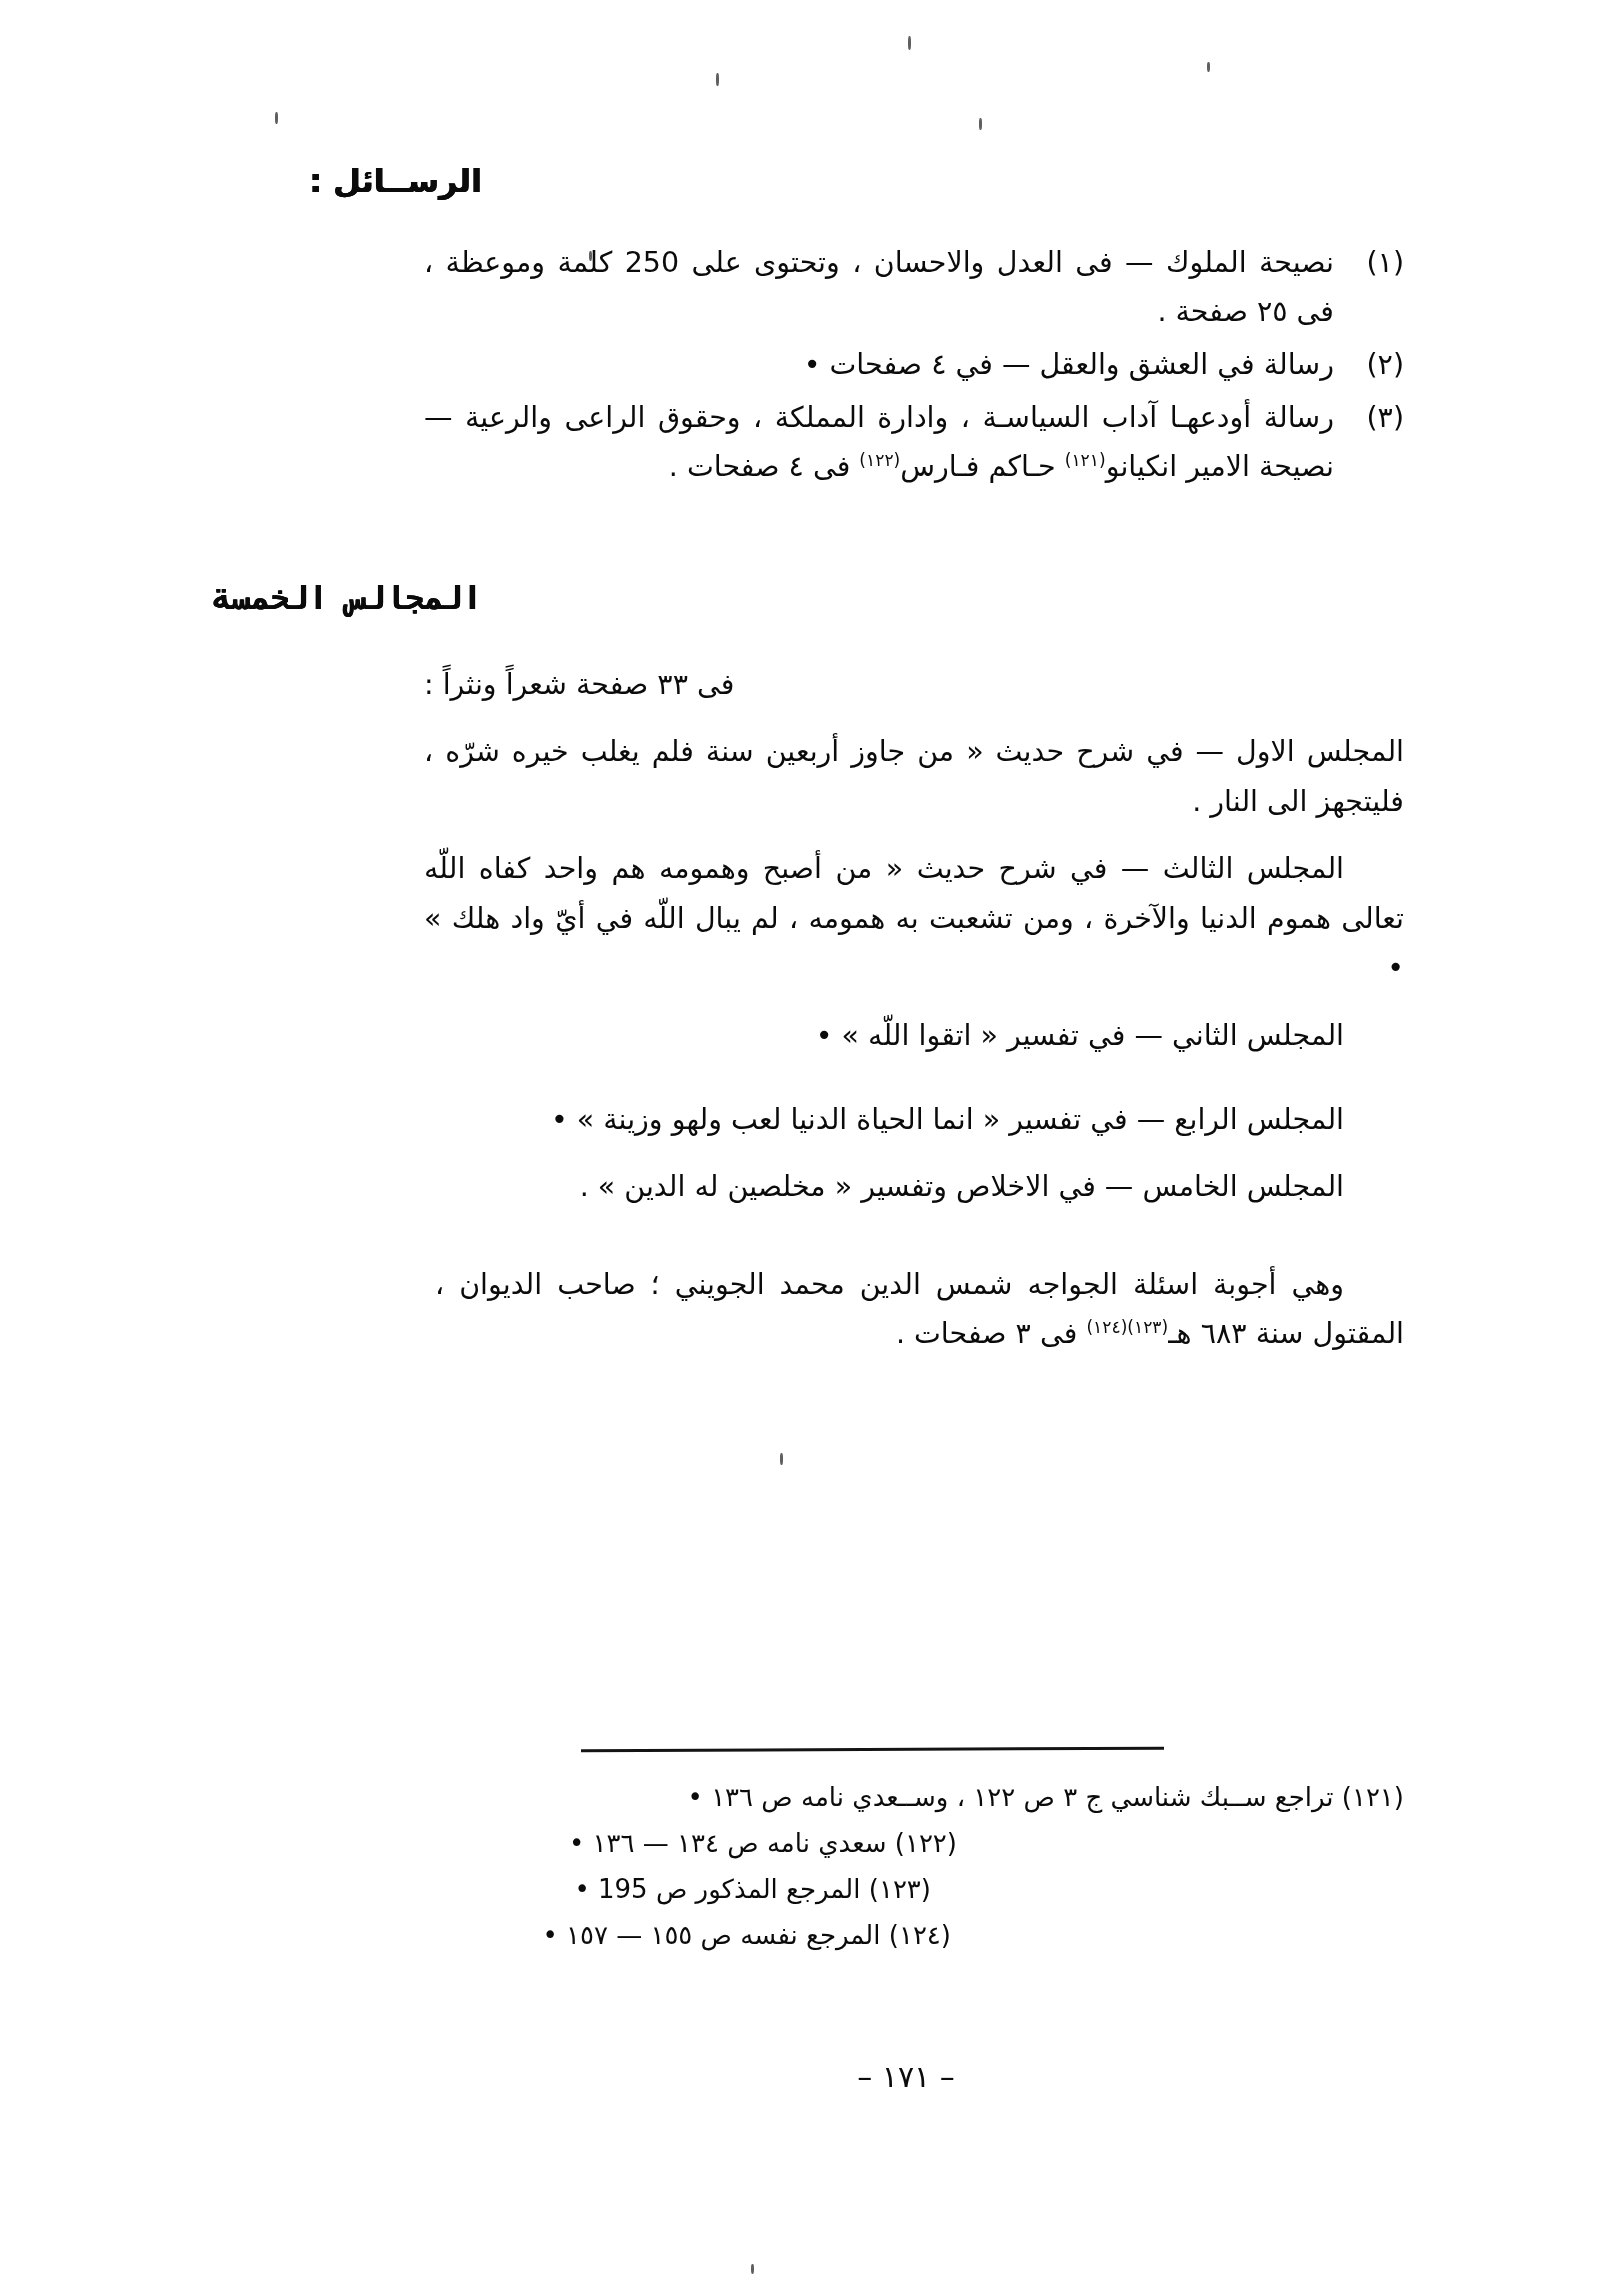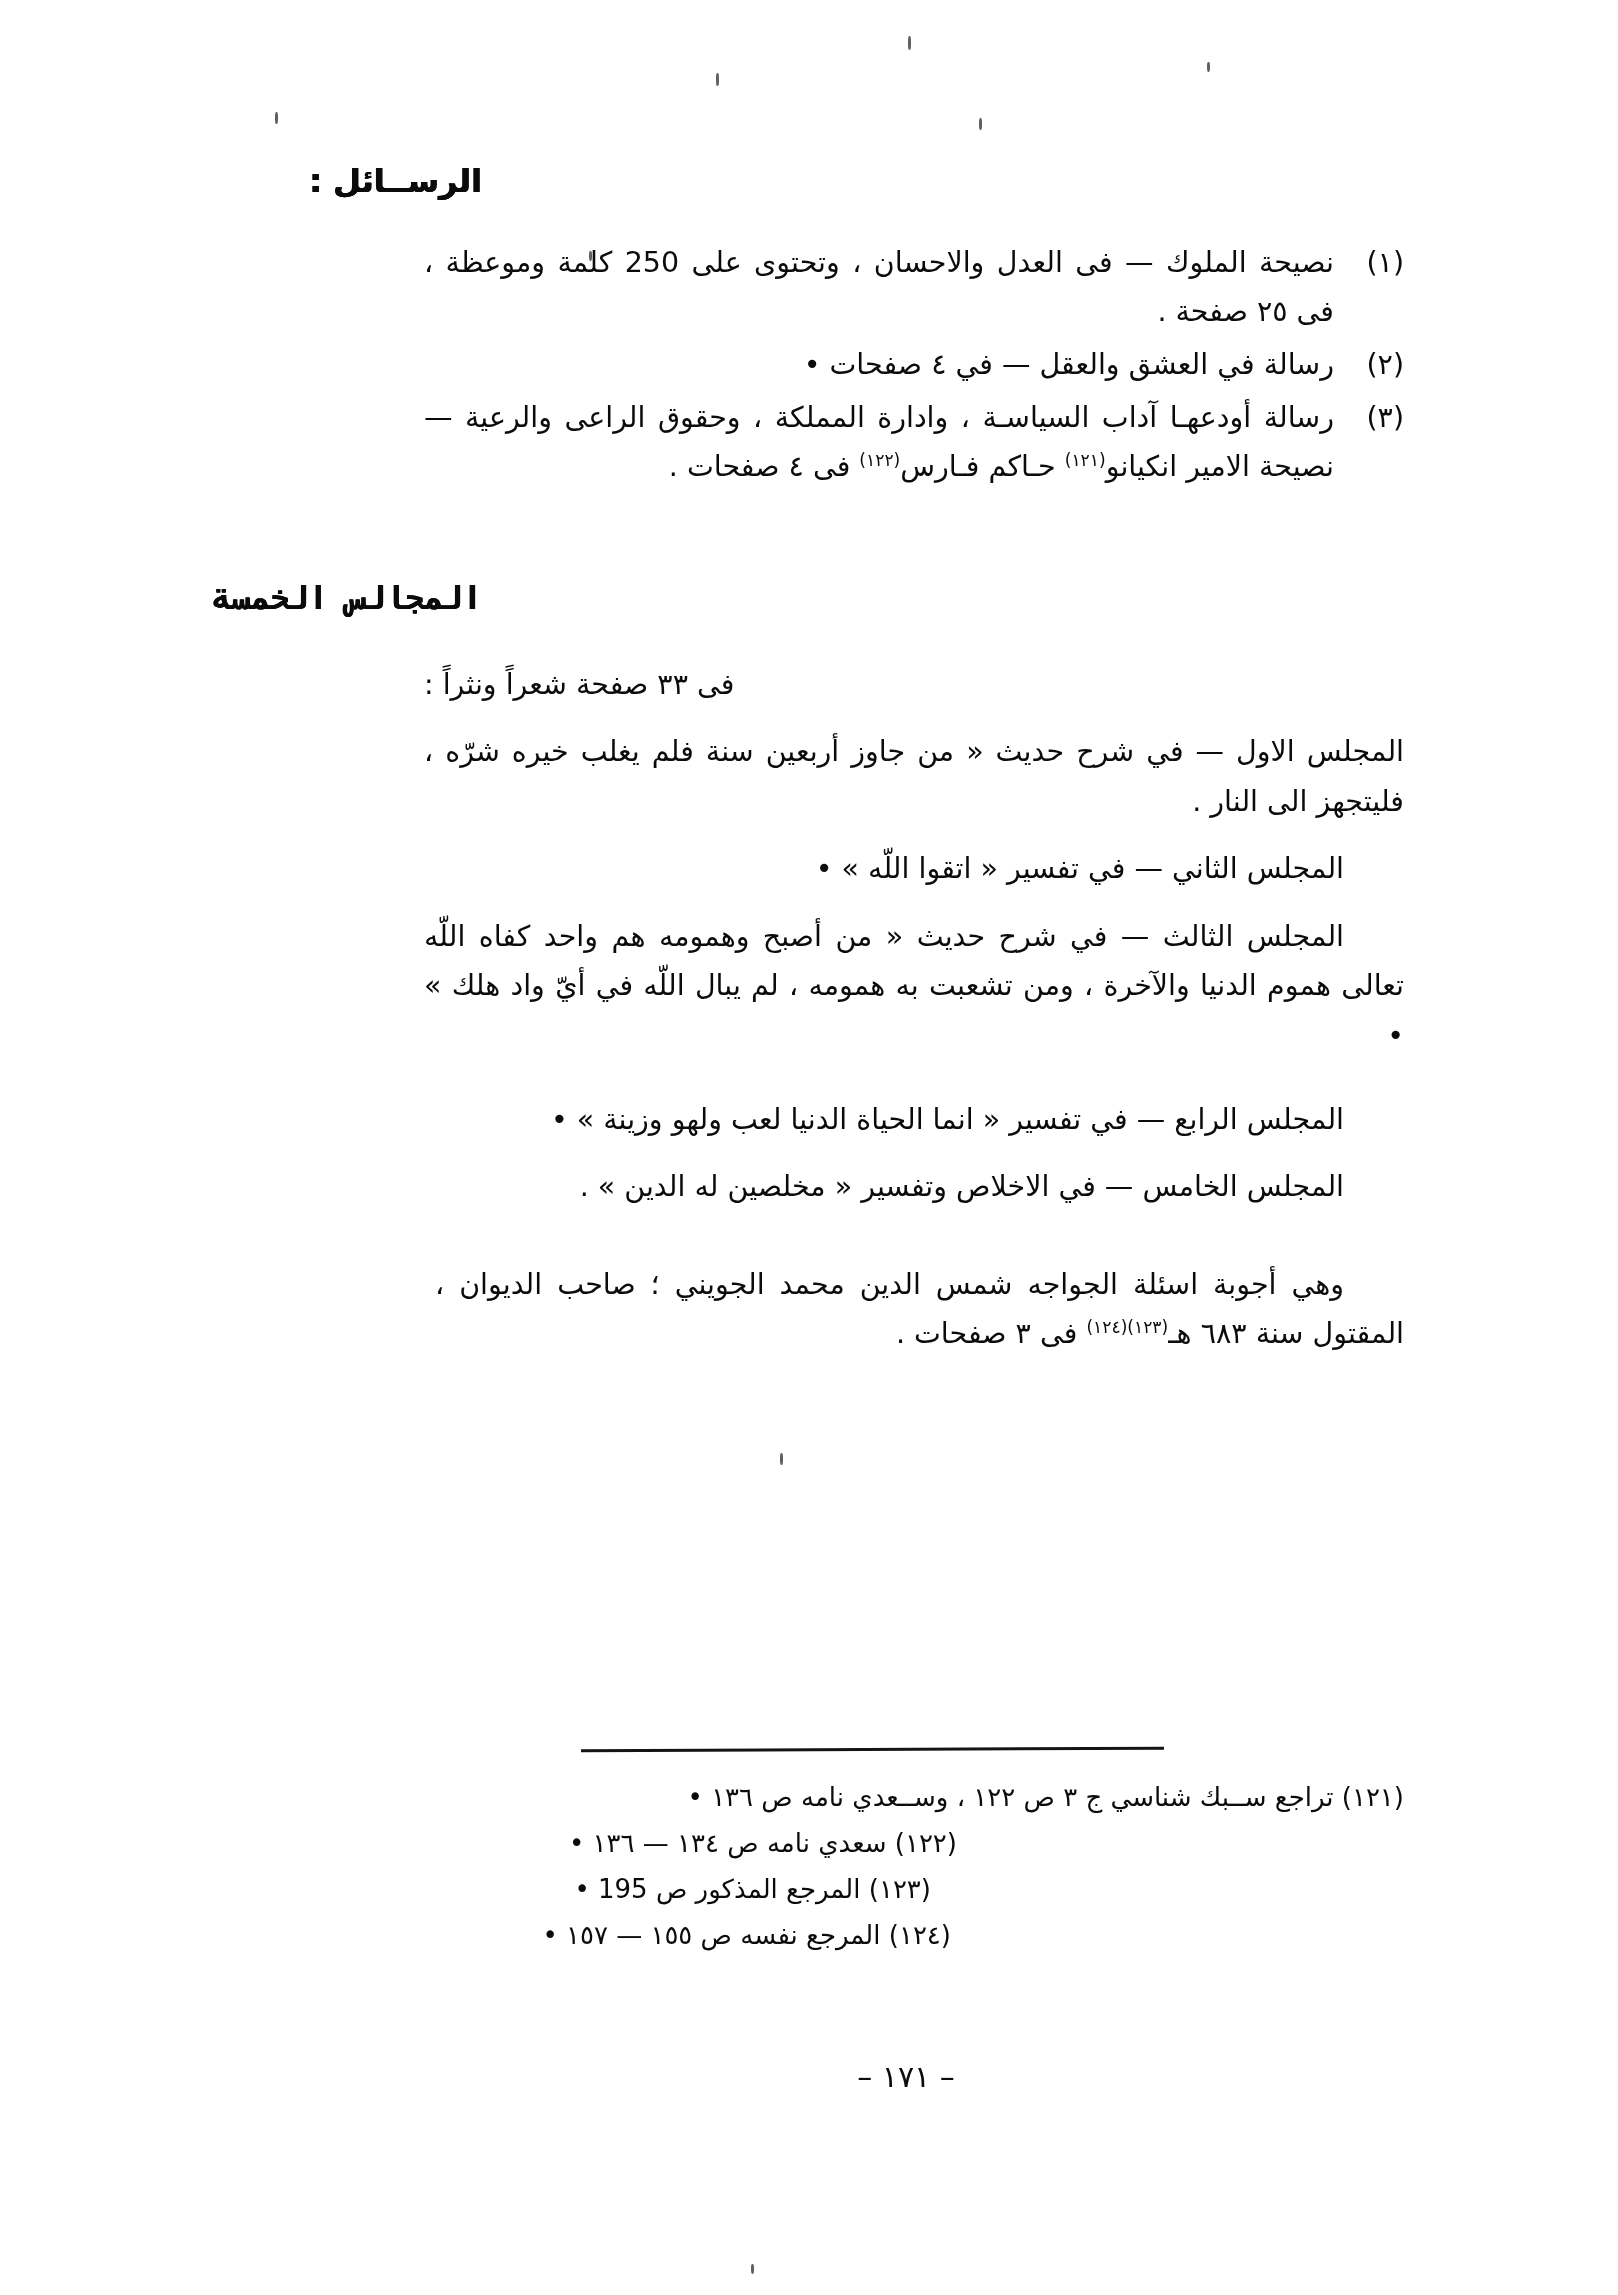--- a/index.html
+++ b/index.html
@@ -175,23 +175,23 @@
         <span>رسالة أودعهـا آداب السياسـة ، وادارة المملكة ، وحقوق الراعى والرعية — نصيحة الامير انكيانو</span><sup>(١٢١)</sup><span> حـاكم فـارس</span><sup>(١٢٢)</sup><span> فى ٤ صفحات .</span>
       </li>
     </ul>
 
     <h2 class="sect-head head-gap-2">المجالس الخمسة :</h2>
 
     <p class="center-lead">فى ٣٣ صفحة شعراً ونثراً :</p>
 
     <p class="para gap-sm">المجلس الاول — في شرح حديث « من جاوز أربعين سنة فلم يغلب خيره شرّه ، فليتجهز الى النار .</p>
 
+    <p class="para gap-sm indent">المجلس الثالث — في شرح حديث « من أصبح وهمومه هم واحد كفاه اللّه تعالى هموم الدنيا والآخرة ، ومن تشعبت به همومه ، لم يبال اللّه في أيّ واد هلك » •</p>
+
     <p class="para gap-sm indent">المجلس الثاني — في تفسير « اتقوا اللّه » •</p>
-
-    <p class="para gap-sm indent">المجلس الثالث — في شرح حديث « من أصبح وهمومه هم واحد كفاه اللّه تعالى هموم الدنيا والآخرة ، ومن تشعبت به همومه ، لم يبال اللّه في أيّ واد هلك » •</p>
 
     <p class="para gap-md indent">المجلس الرابع — في تفسير « انما الحياة الدنيا لعب ولهو وزينة » •</p>
 
     <p class="para gap-sm indent">المجلس الخامس — في الاخلاص وتفسير « مخلصين له الدين » .</p>
 
 
     <p class="para gap-lg indent">
       <span>وهي أجوبة اسئلة الجواجه شمس الدين محمد الجويني ؛ صاحب الديوان ، المقتول سنة ٦٨٣ هـ</span><sup>(١٢٣)</sup><sup>(١٢٤)</sup><span> فى ٣ صفحات .</span>
     </p>
 

